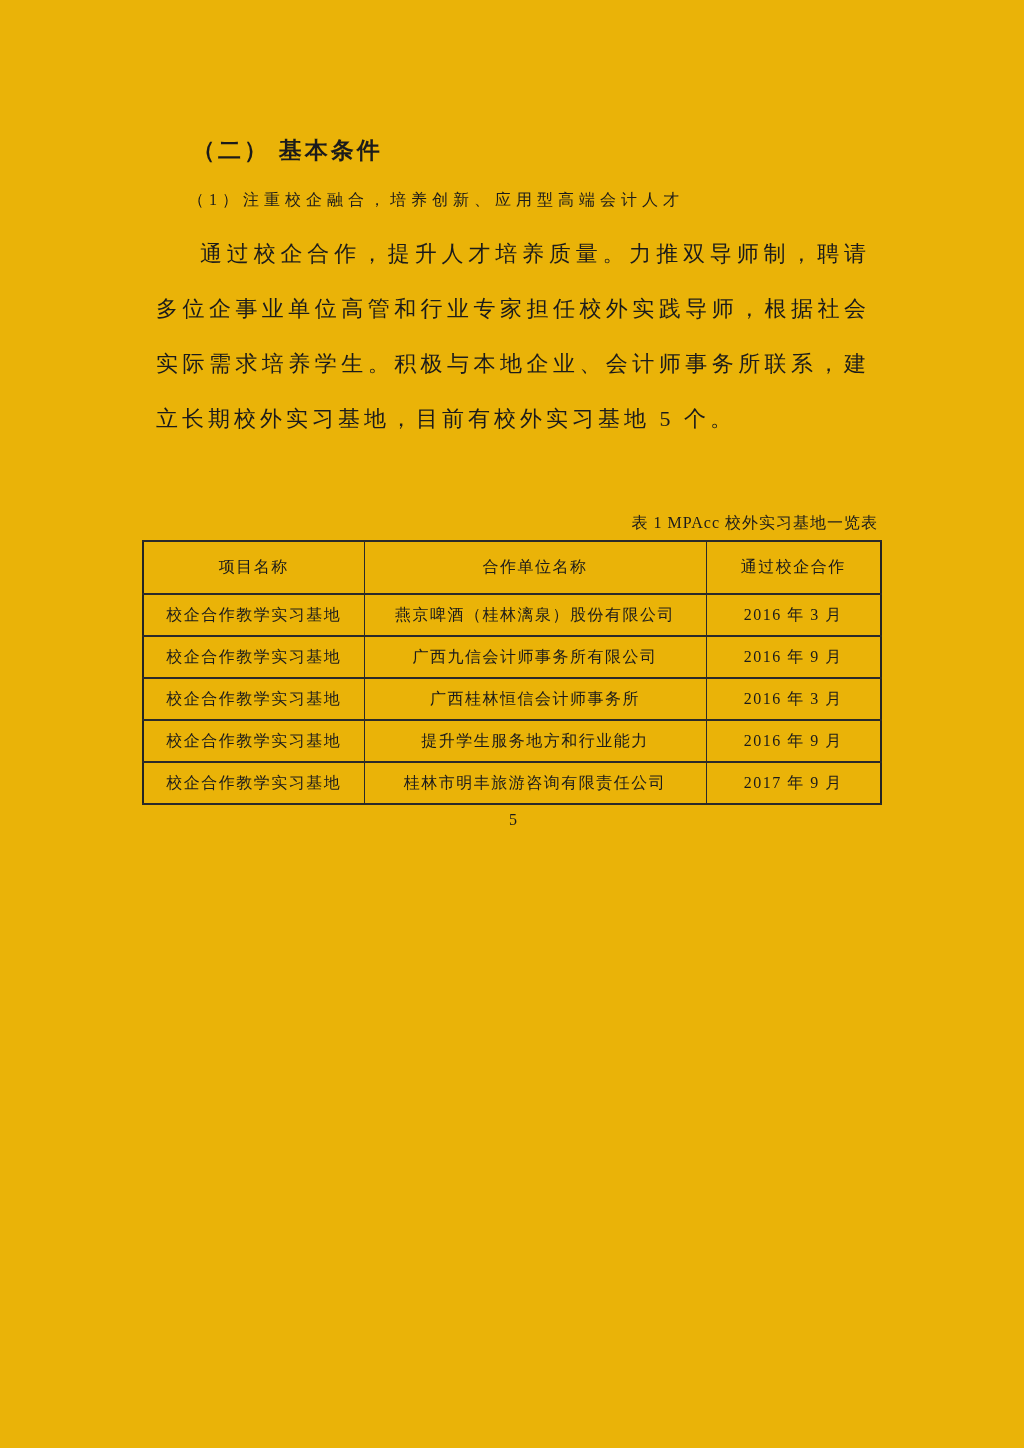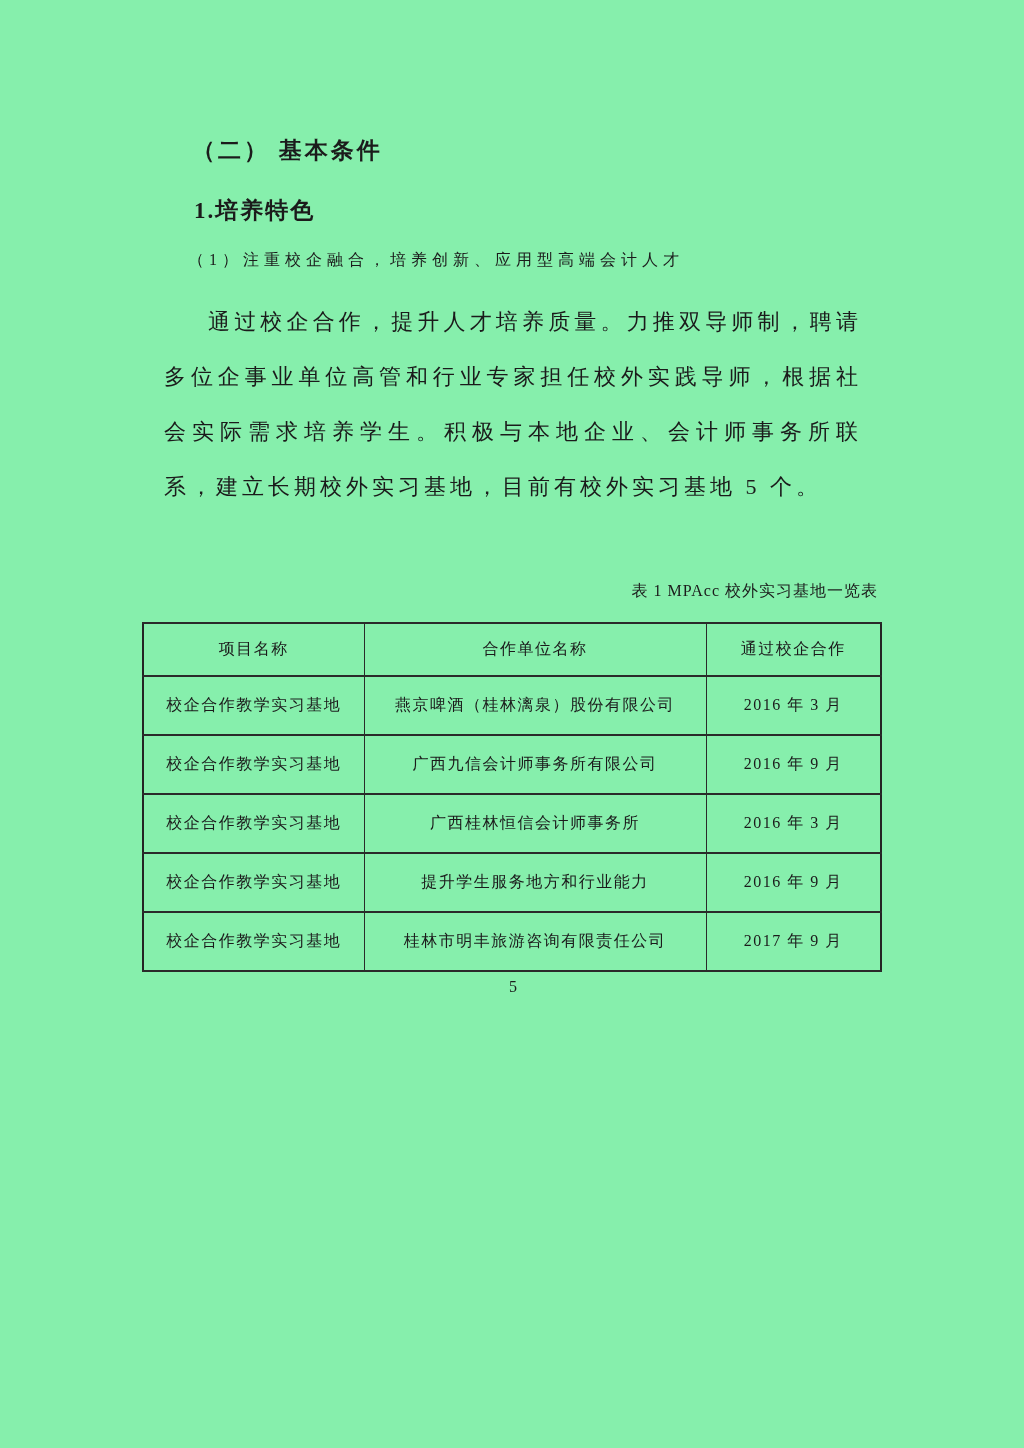--- a/index.html
+++ b/index.html
@@ -4,21 +4,21 @@
 <style>
   html, body {
     margin: 0;
     padding: 0;
     background: #ffffff;
   }
   .page {
     position: relative;
     width: 1024px;
     height: 1448px;
-    background: #86efac;
+    background: #eab308;
     overflow: hidden;
     font-family: "Liberation Serif", "DejaVu Serif", serif;
     color: #1b1b1b;
   }
   .content {
     position: absolute;
     left: 148px;
     top: 136px;
     width: 730px;
   }
@@ -48,70 +48,69 @@
   .point-line.second {
     margin-top: 14px;
   }
   .body-para {
     font-size: 22px;
     letter-spacing: 4px;
     line-height: 55px;
     text-align: justify;
     text-justify: inter-ideograph;
     text-indent: 44px;
-    margin: 16px;
+    margin: 8px;
   }
   .body-para.second {
     margin-top: 6px;
   }
   .tbl-caption {
     font-size: 16px;
     letter-spacing: 1px;
     text-align: right;
     line-height: 26px;
     margin: 64px 0 0 0;
   }
   table.base-table {
     border-collapse: collapse;
     table-layout: fixed;
     width: 738px;
-    margin: 18px 0 0 -6px;
+    margin: 4px 0 0 -6px;
     border: 2.2px solid #242424;
   }
   table.base-table th,
   table.base-table td {
     border: 1.6px solid #2a2a2a;
     border-top-width: 2.2px;
     border-bottom-width: 2.2px;
     font-weight: normal;
     font-size: 16px;
     letter-spacing: 1.5px;
     text-align: center;
     vertical-align: middle;
     padding: 0;
     overflow: hidden;
   }
   table.base-table thead tr { height: 53px; }
-  table.base-table tbody tr { height: 59px; }
+  table.base-table tbody tr { height: 42px; }
   .page-number {
     font-size: 16px;
     text-align: center;
     line-height: 30px;
     margin: 0;
   }
 </style>
 </head>
 <body>
 
 <div class="page">
   <div class="content">
 
     <p class="h-section">（二） 基本条件</p>
 
-    <p class="h-sub">1.培养特色</p>
 
     <p class="point-line">（1）注重校企融合，培养创新、应用型高端会计人才</p>
 
     <p class="body-para">通过校企合作，提升人才培养质量。力推双导师制，聘请多位企事业单位高管和行业专家担任校外实践导师，根据社会实际需求培养学生。积极与本地企业、会计师事务所联系，建立长期校外实习基地，目前有校外实习基地 5 个。</p>
 
     <p class="tbl-caption">表 1  MPAcc 校外实习基地一览表</p>
 
     <table class="base-table">
       <colgroup>
         <col style="width:221px">

